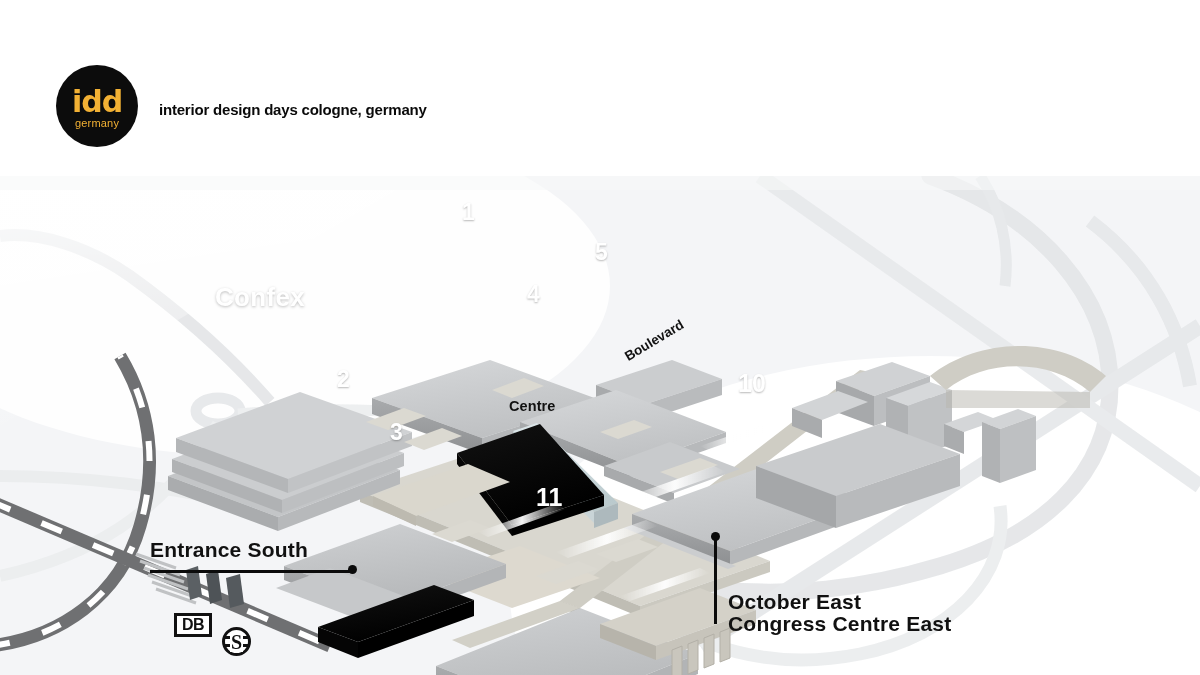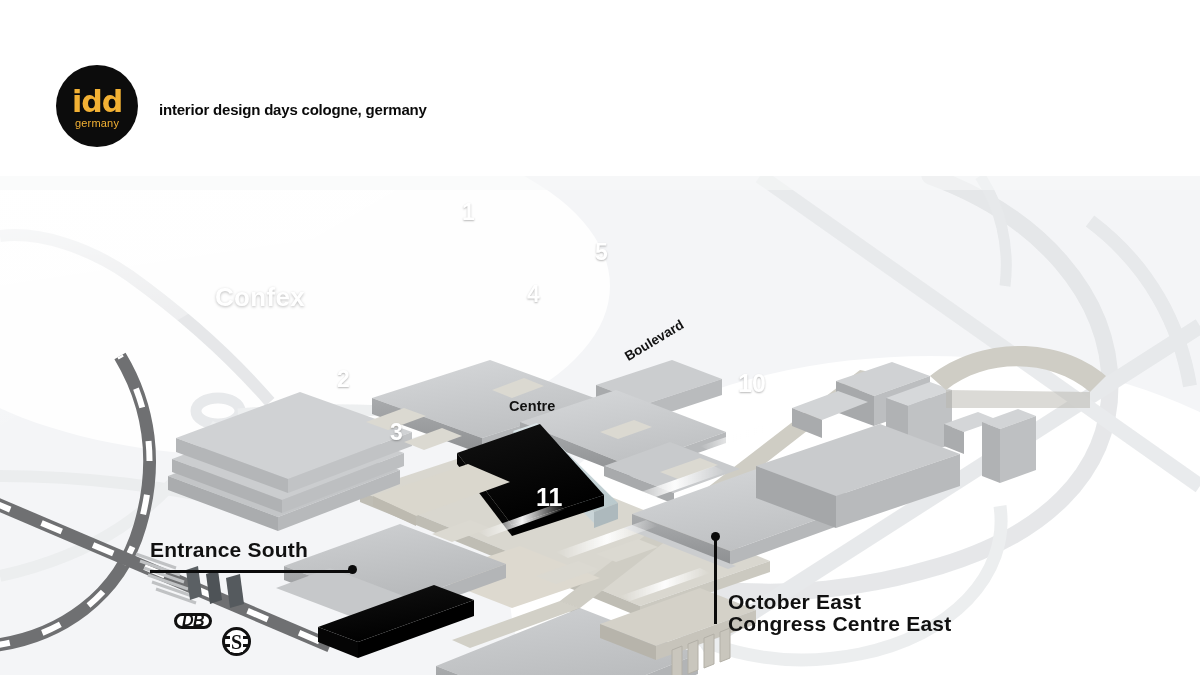--- a/index.html
+++ b/index.html
@@ -87,28 +87,27 @@
   
   .leader{ position:absolute; background:#0b0b0b; }
   .dot{
     position:absolute; width:9px; height:9px; border-radius:50%;
     background:#0b0b0b;
   }
 
   
   .db-logo{
     position:absolute;
-    width:38px; height:16px;
-    border:3px solid #111; border-radius:11px;
+    width:38px; height:24px;
+    border:3px solid #111; border-radius:0;
     background:#fff;
     display:flex; align-items:center; justify-content:center;
     font-family:"Liberation Sans", sans-serif;
     font-weight:bold; font-size:16px; color:#111;
     letter-spacing:-0.5px;
-    font-style:italic;
   }
   .s-logo{
     position:absolute;
     width:29px; height:29px; border-radius:50%;
     border:3px solid #111; background:#fff;
     display:flex; align-items:center; justify-content:center;
     font-family:"Liberation Serif", serif;
     font-weight:bold; font-size:20px; color:#111;
     line-height:1;
   }

